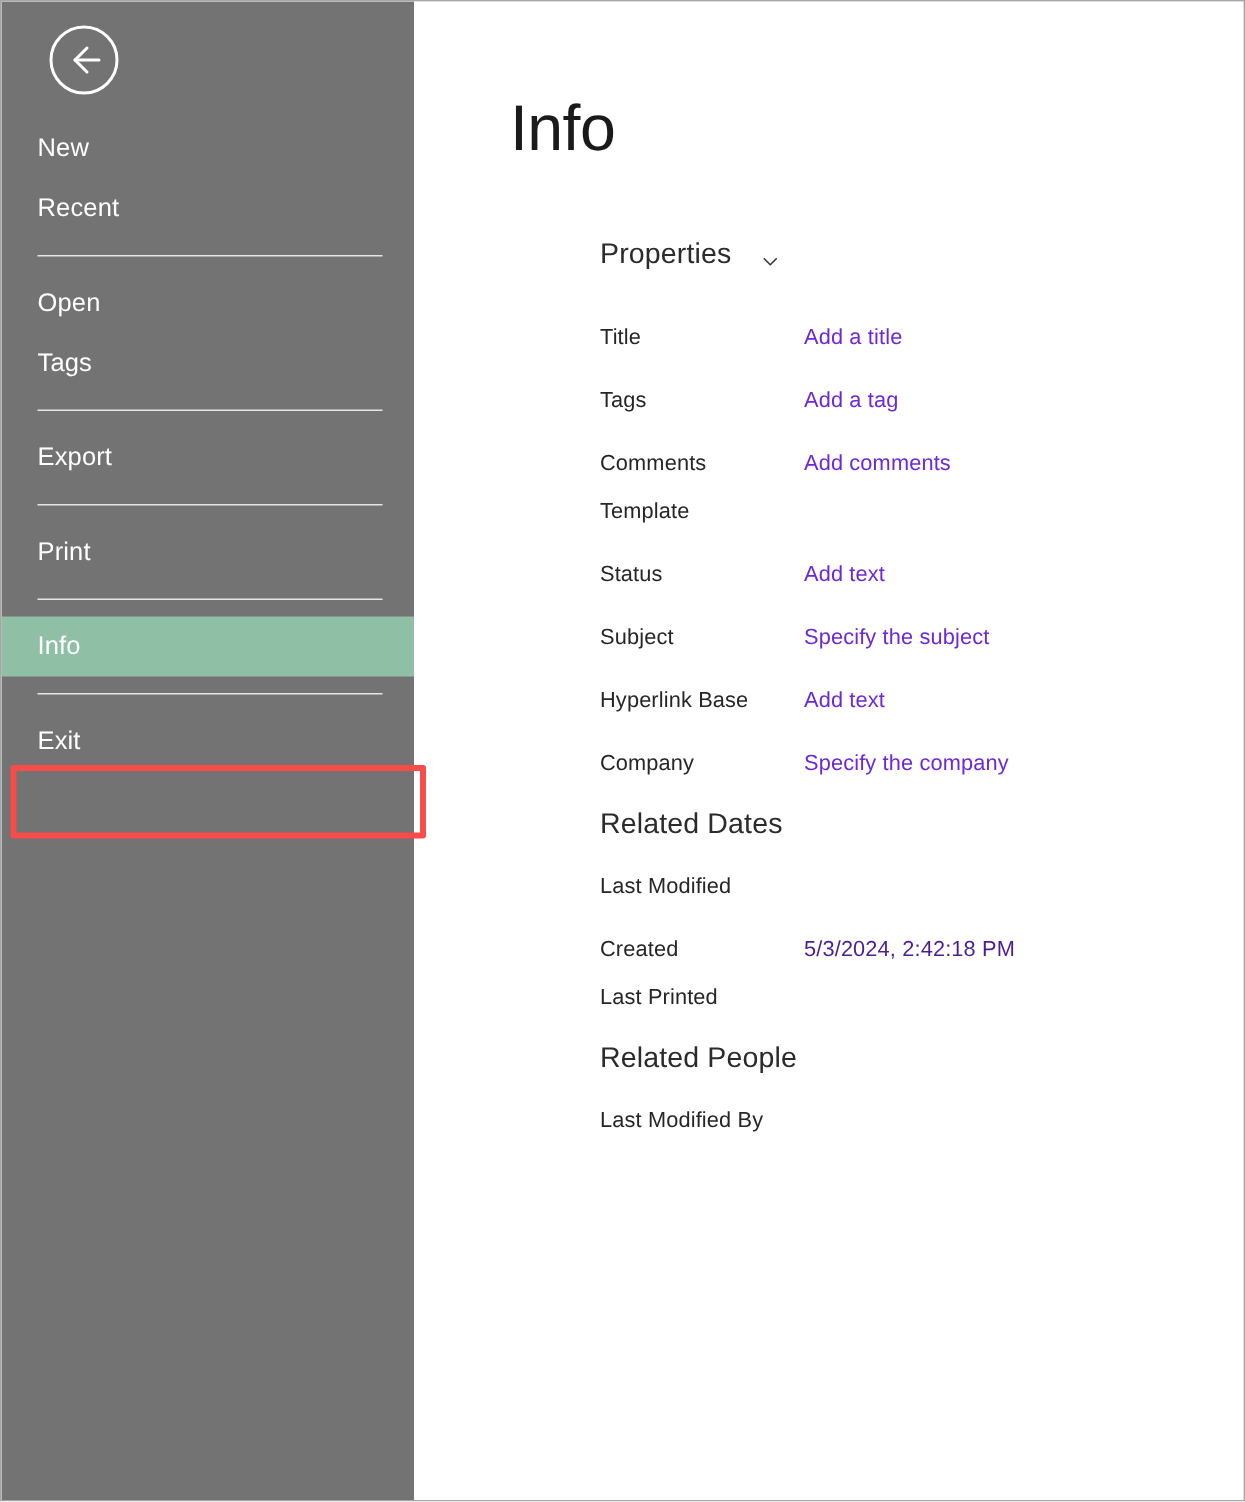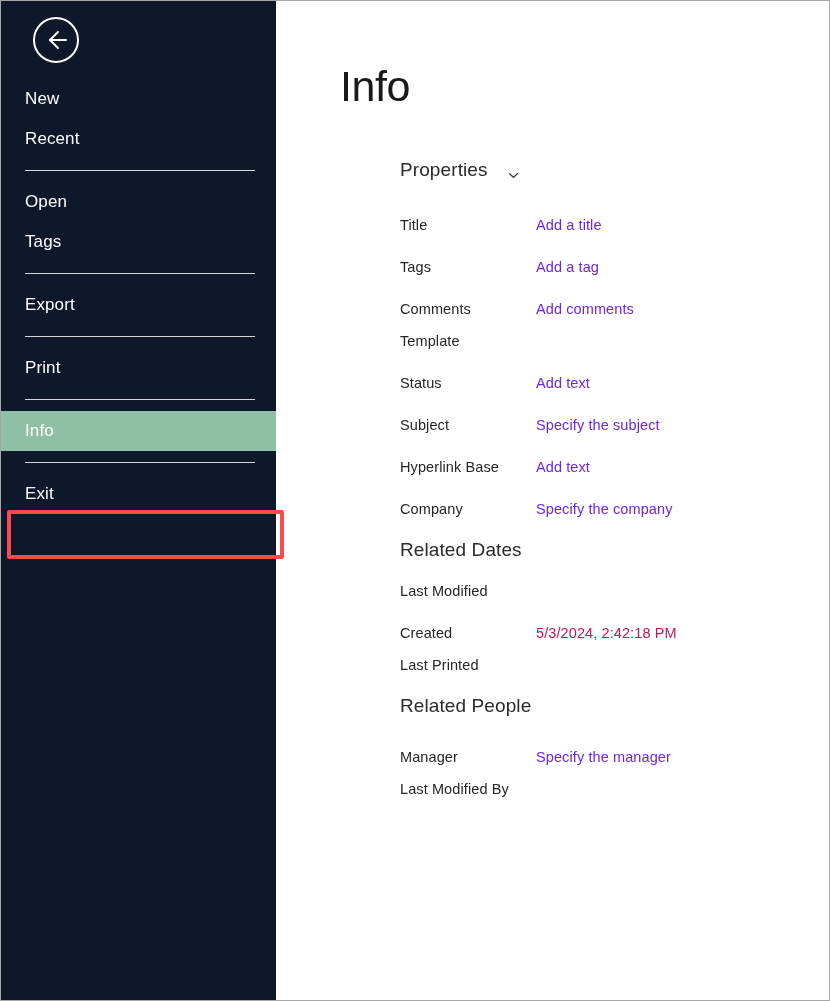--- a/index.html
+++ b/index.html
@@ -22,21 +22,21 @@
     overflow: hidden;
   }
 
   
   .sidebar {
     position: absolute;
     left: 0;
     top: 0;
     width: 275px;
     height: 1001px;
-    background: #0f172a;
+    background: #737373;
     box-sizing: border-box;
   }
 
   .back-button {
     position: absolute;
     left: 32px;
     top: 16px;
     width: 46px;
     height: 46px;
     border-radius: 50%;
@@ -148,21 +148,21 @@
   .prop-label {
     width: 136px;
     flex: 0 0 136px;
     font-size: 14.5px;
     color: #262626;
     letter-spacing: 0.1px;
   }
 
   .prop-value {
     font-size: 14.5px;
-    color: #be185d;
+    color: #4c1d95;
     letter-spacing: 0.1px;
   }
   .prop-value.placeholder { color: #6d28d9; }
   .prop-value.empty { color: transparent; }
 </style>
 </head>
 <body>
 
 <div id="app">
 
@@ -248,24 +248,20 @@
           <div class="prop-label">Created</div>
           <div class="prop-value">5/3/2024, 2:42:18 PM</div>
         </div>
         <div class="prop-row tight">
           <div class="prop-label">Last Printed</div>
           <div class="prop-value empty"></div>
         </div>
         <div class="section-heading spaced">
           <span>Related People</span>
         </div>
-        <div class="prop-row">
-          <div class="prop-label">Manager</div>
-          <div class="prop-value placeholder">Specify the manager</div>
-        </div>
         <div class="prop-row tight">
           <div class="prop-label">Last Modified By</div>
           <div class="prop-value empty"></div>
         </div>
       </div>
 
   </div>
 </div>
 
 </body></html>

